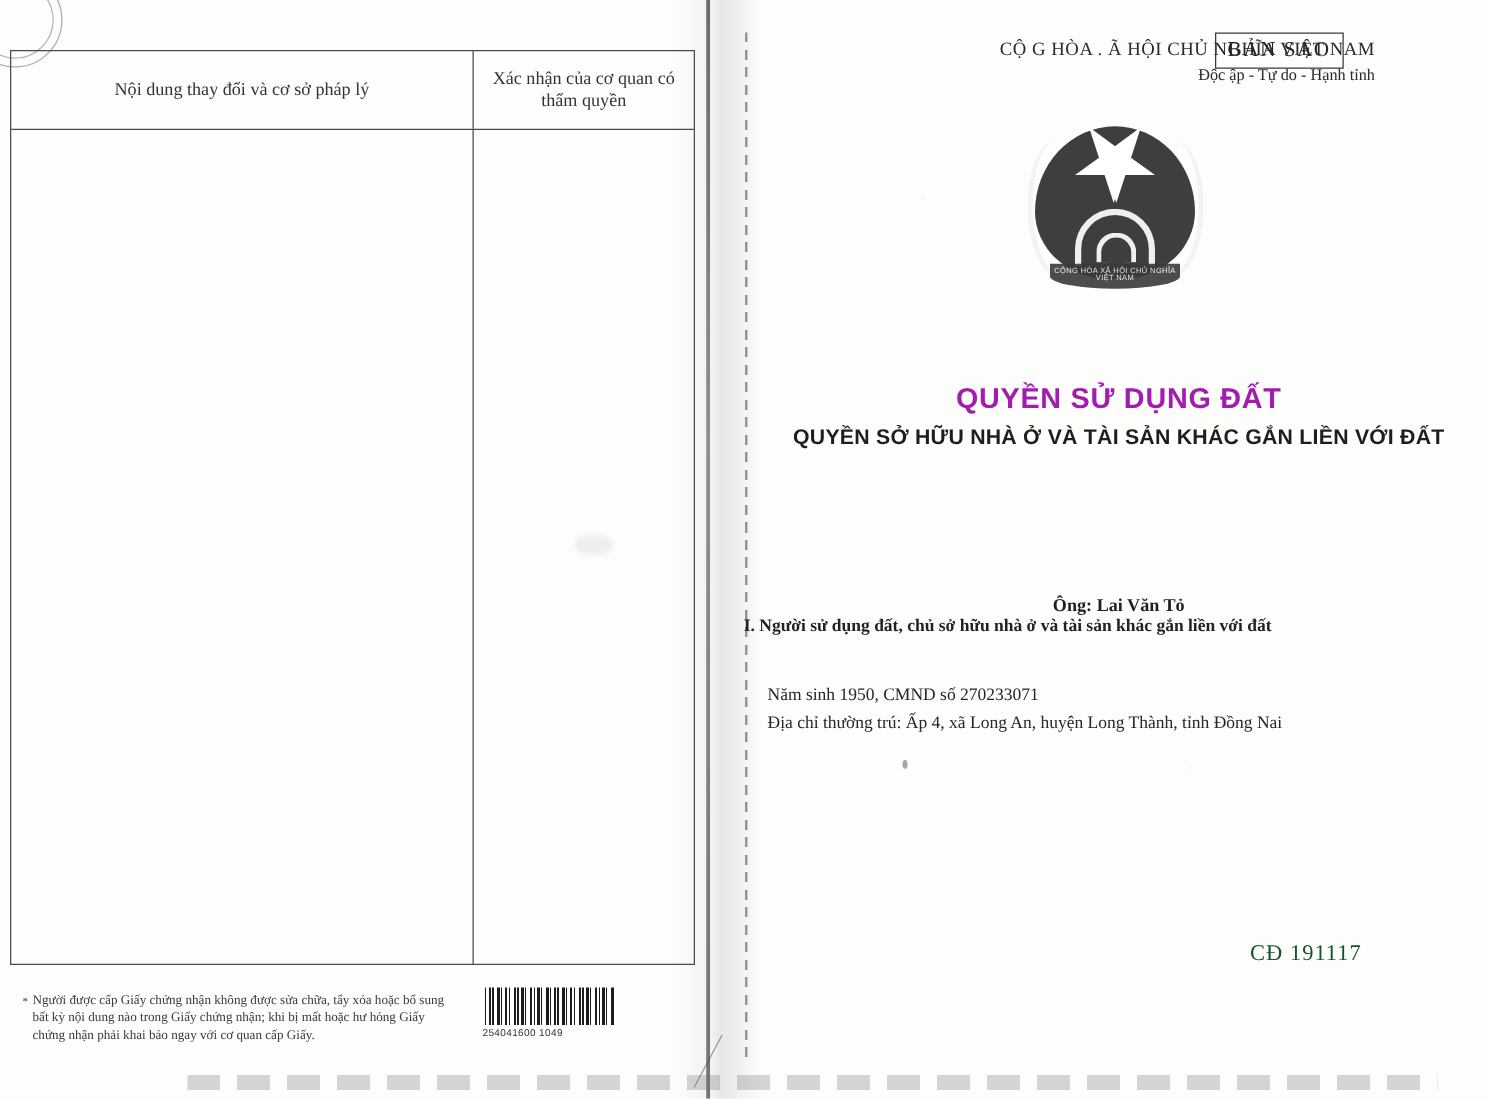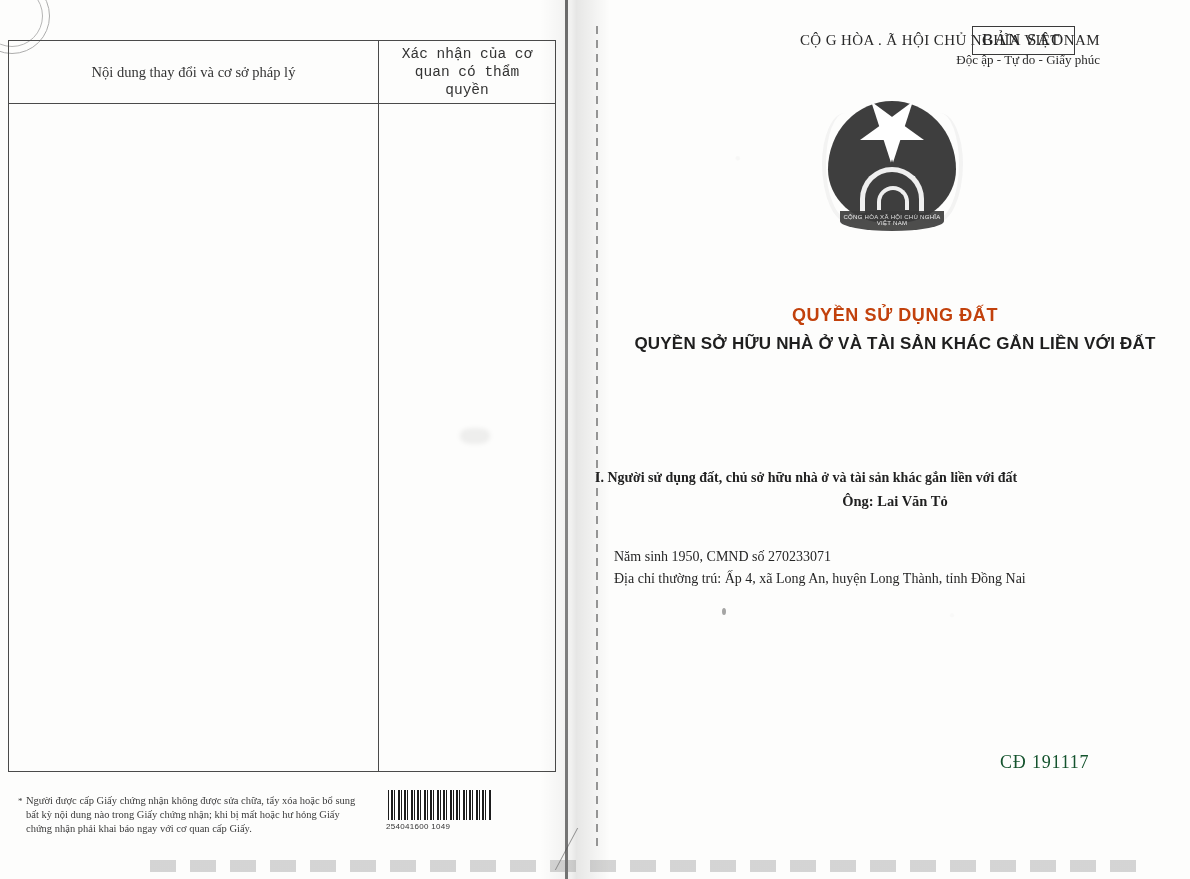--- a/index.html
+++ b/index.html
@@ -56,21 +56,21 @@
     align-items: center;
     justify-content: center;
     text-align: center;
     font-size: 14.5px;
     line-height: 1.25;
     padding: 0 10px;
     box-sizing: border-box;
     color: #333;
   }
   #changes-table .th.col1 { width: 370px; border-right: 1.4px solid #4a4a4a; }
-  #changes-table .th.col2 { width: 176px; font-family: Liberation Mono, monospace; }
+  #changes-table .th.col2 { width: 176px; }
   #changes-table .tbody {
     display: flex;
     height: calc(100% - 62px);
   }
   #changes-table .td {
     box-sizing: border-box;
   }
   #changes-table .td.col1 { width: 370px; border-right: 1.4px solid #4a4a4a; }
   #changes-table .td.col2 { width: 176px; }
 
@@ -339,25 +339,25 @@
   }
   #title-main {
     font-family: "Liberation Sans", sans-serif;
     font-size: 33px;
     font-weight: 700;
     letter-spacing: 1.2px;
     color: #1e1e1e;
   }
   #title-sub1 {
     font-family: "Liberation Sans", sans-serif;
-    font-size: 18px;
+    font-size: 23px;
     font-weight: 700;
     letter-spacing: .6px;
     margin-top: 5px;
-    color: #c2410c;
+    color: #a21caf;
   }
   #title-sub2 {
     font-family: "Liberation Sans", sans-serif;
     font-size: 17px;
     font-weight: 700;
     letter-spacing: .2px;
     margin-top: 8px;
     color: #1e1e1e;
   }
 
@@ -442,21 +442,21 @@
 <div id="fold-shadow"></div>
 <div id="spine"></div>
 <div id="spine-2"></div>
 <div id="corner-curl"></div>
 <div id="bottom-edge"></div>
 
 <div id="right-page">
 
   <div id="national-header">
     <div id="country-line">CỘ G HÒA . Ã HỘI CHỦ NGHĨA VIỆT NAM</div>
-    <div id="motto-line">Độc  ập - Tự do - Giấy phúc</div>
+    <div id="motto-line">Độc  ập - Tự do - Hạnh tỉnh</div>
   </div>
 
   <div id="copy-stamp">BẢN SAO</div>
 
   <div id="emblem">
     <div class="wheat-l"></div>
     <div class="wheat-r"></div>
     <div class="disc"></div>
     <div class="star"></div>
     <div class="gear"></div>
@@ -464,22 +464,22 @@
       <div class="ribbon-text">CỘNG HÒA XÃ HỘI CHỦ NGHĨA VIỆT NAM</div>
     </div>
   </div>
 
   <div id="cert-titles">
     <div id="title-sub1">QUYỀN SỬ DỤNG ĐẤT</div>
     <div id="title-sub2">QUYỀN SỞ HỮU NHÀ Ở VÀ TÀI SẢN KHÁC GẮN LIỀN VỚI ĐẤT</div>
   </div>
 
   <div id="owner-section">
+    <div id="owner-name">Ông: Lai Văn Tỏ</div>
     <div id="section-heading">I. Người sử dụng đất, chủ sở hữu nhà ở và tài sản khác gắn liền với đất</div>
-    <div id="owner-name">Ông: Lai Văn Tỏ</div>
     <div id="owner-details">
       <div>Năm sinh 1950, CMND số 270233071</div>
       <div>Địa chỉ thường trú: Ấp 4, xã Long An, huyện Long Thành, tỉnh Đồng Nai</div>
     </div>
   </div>
 
   <div class="speck" style="left:122px; top:608px; width:4px; height:7px;"></div>
 
   <div id="serial">CĐ 191117</div>
 </div>

